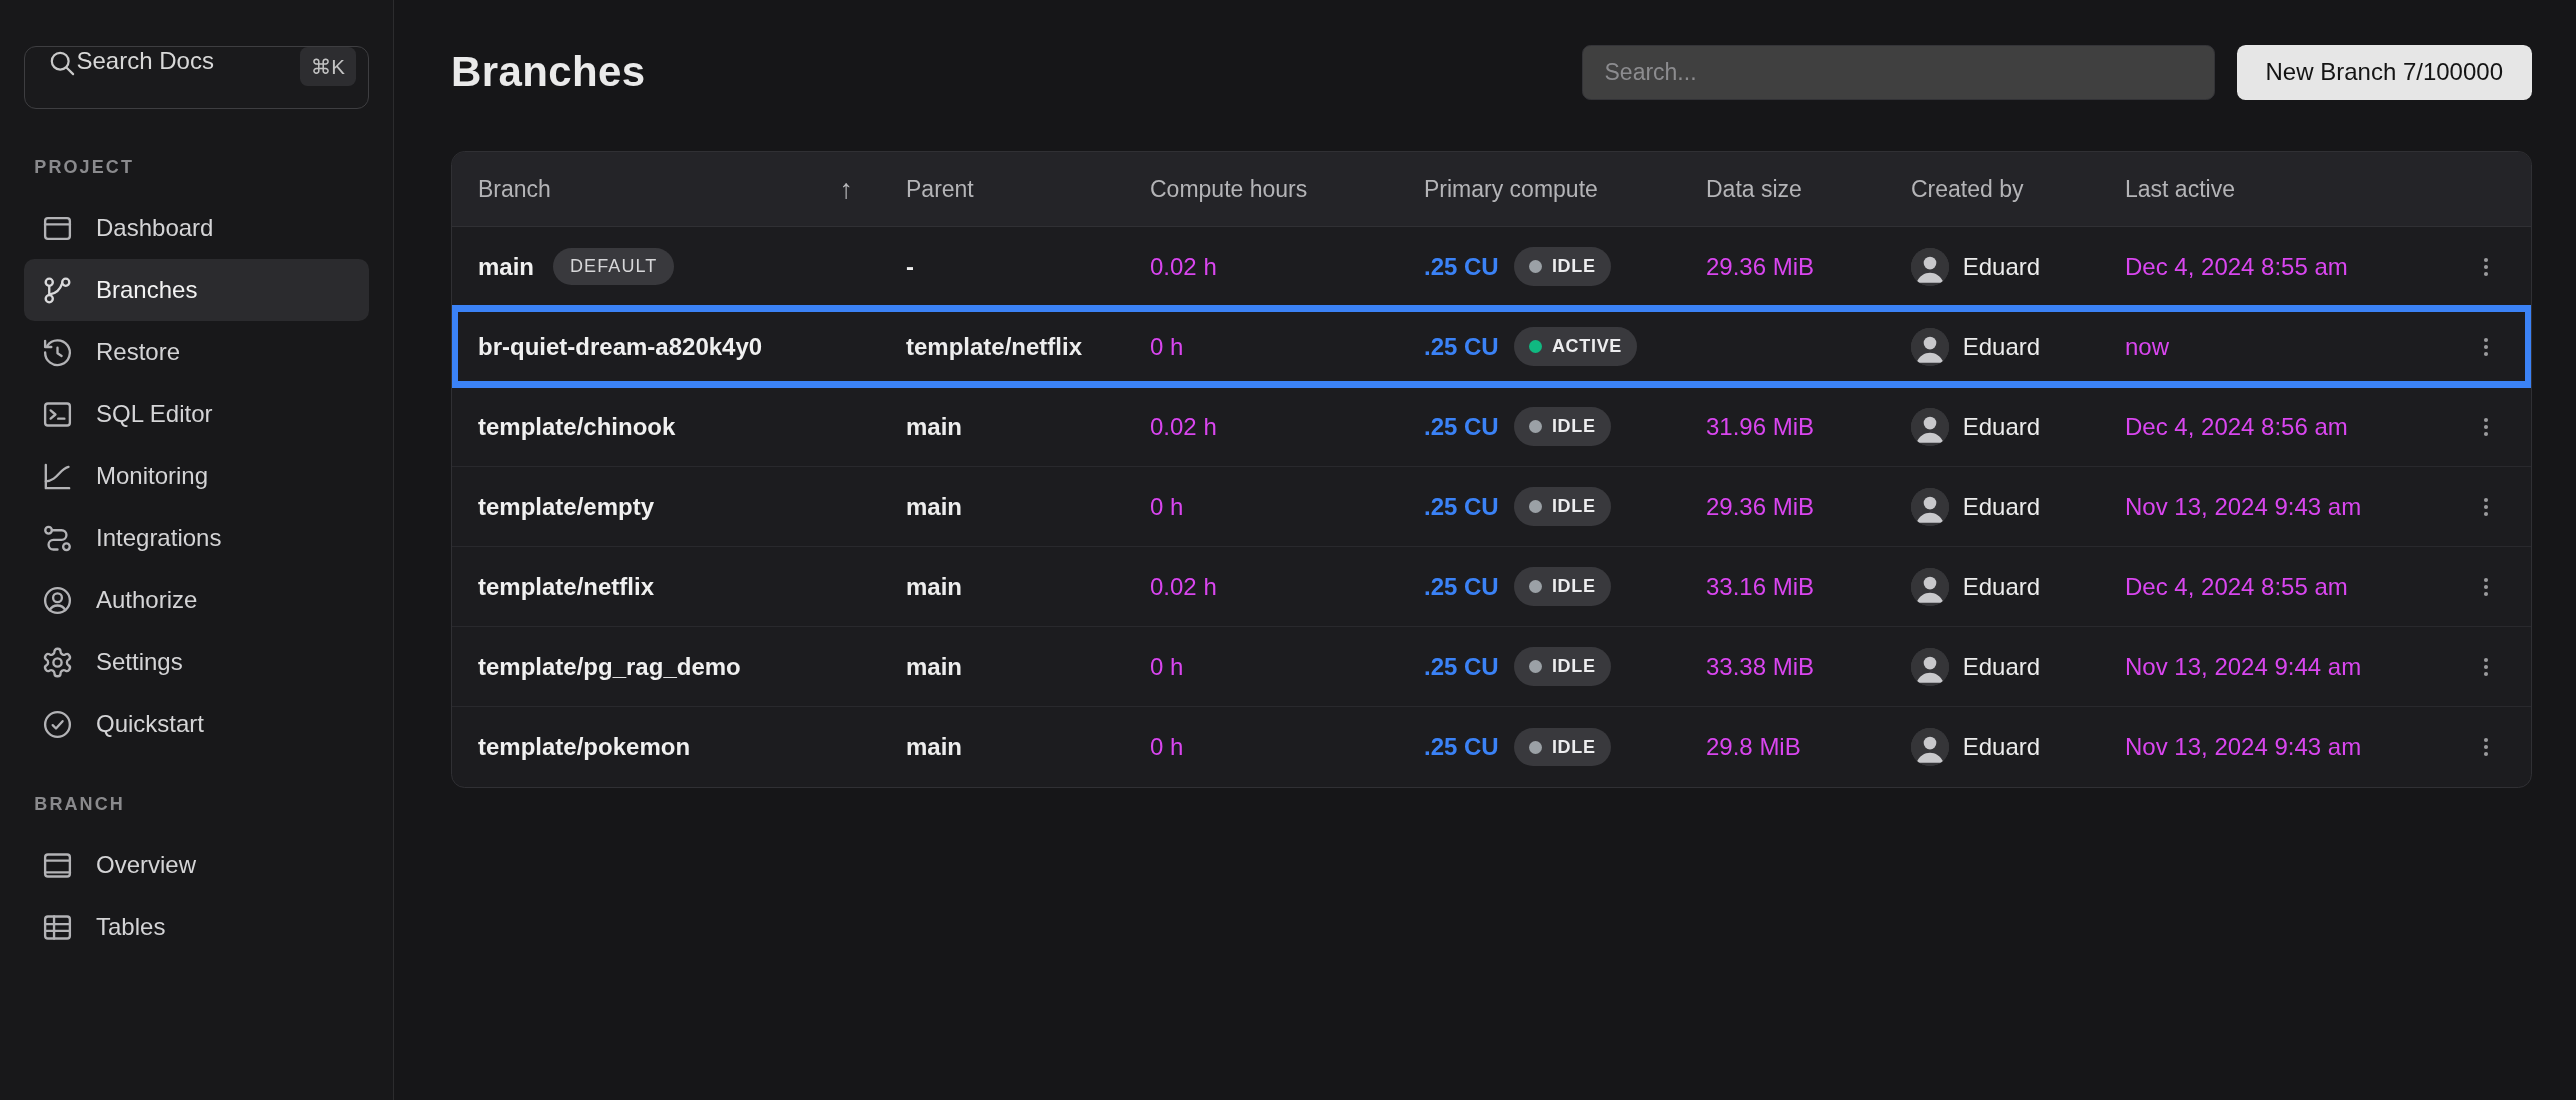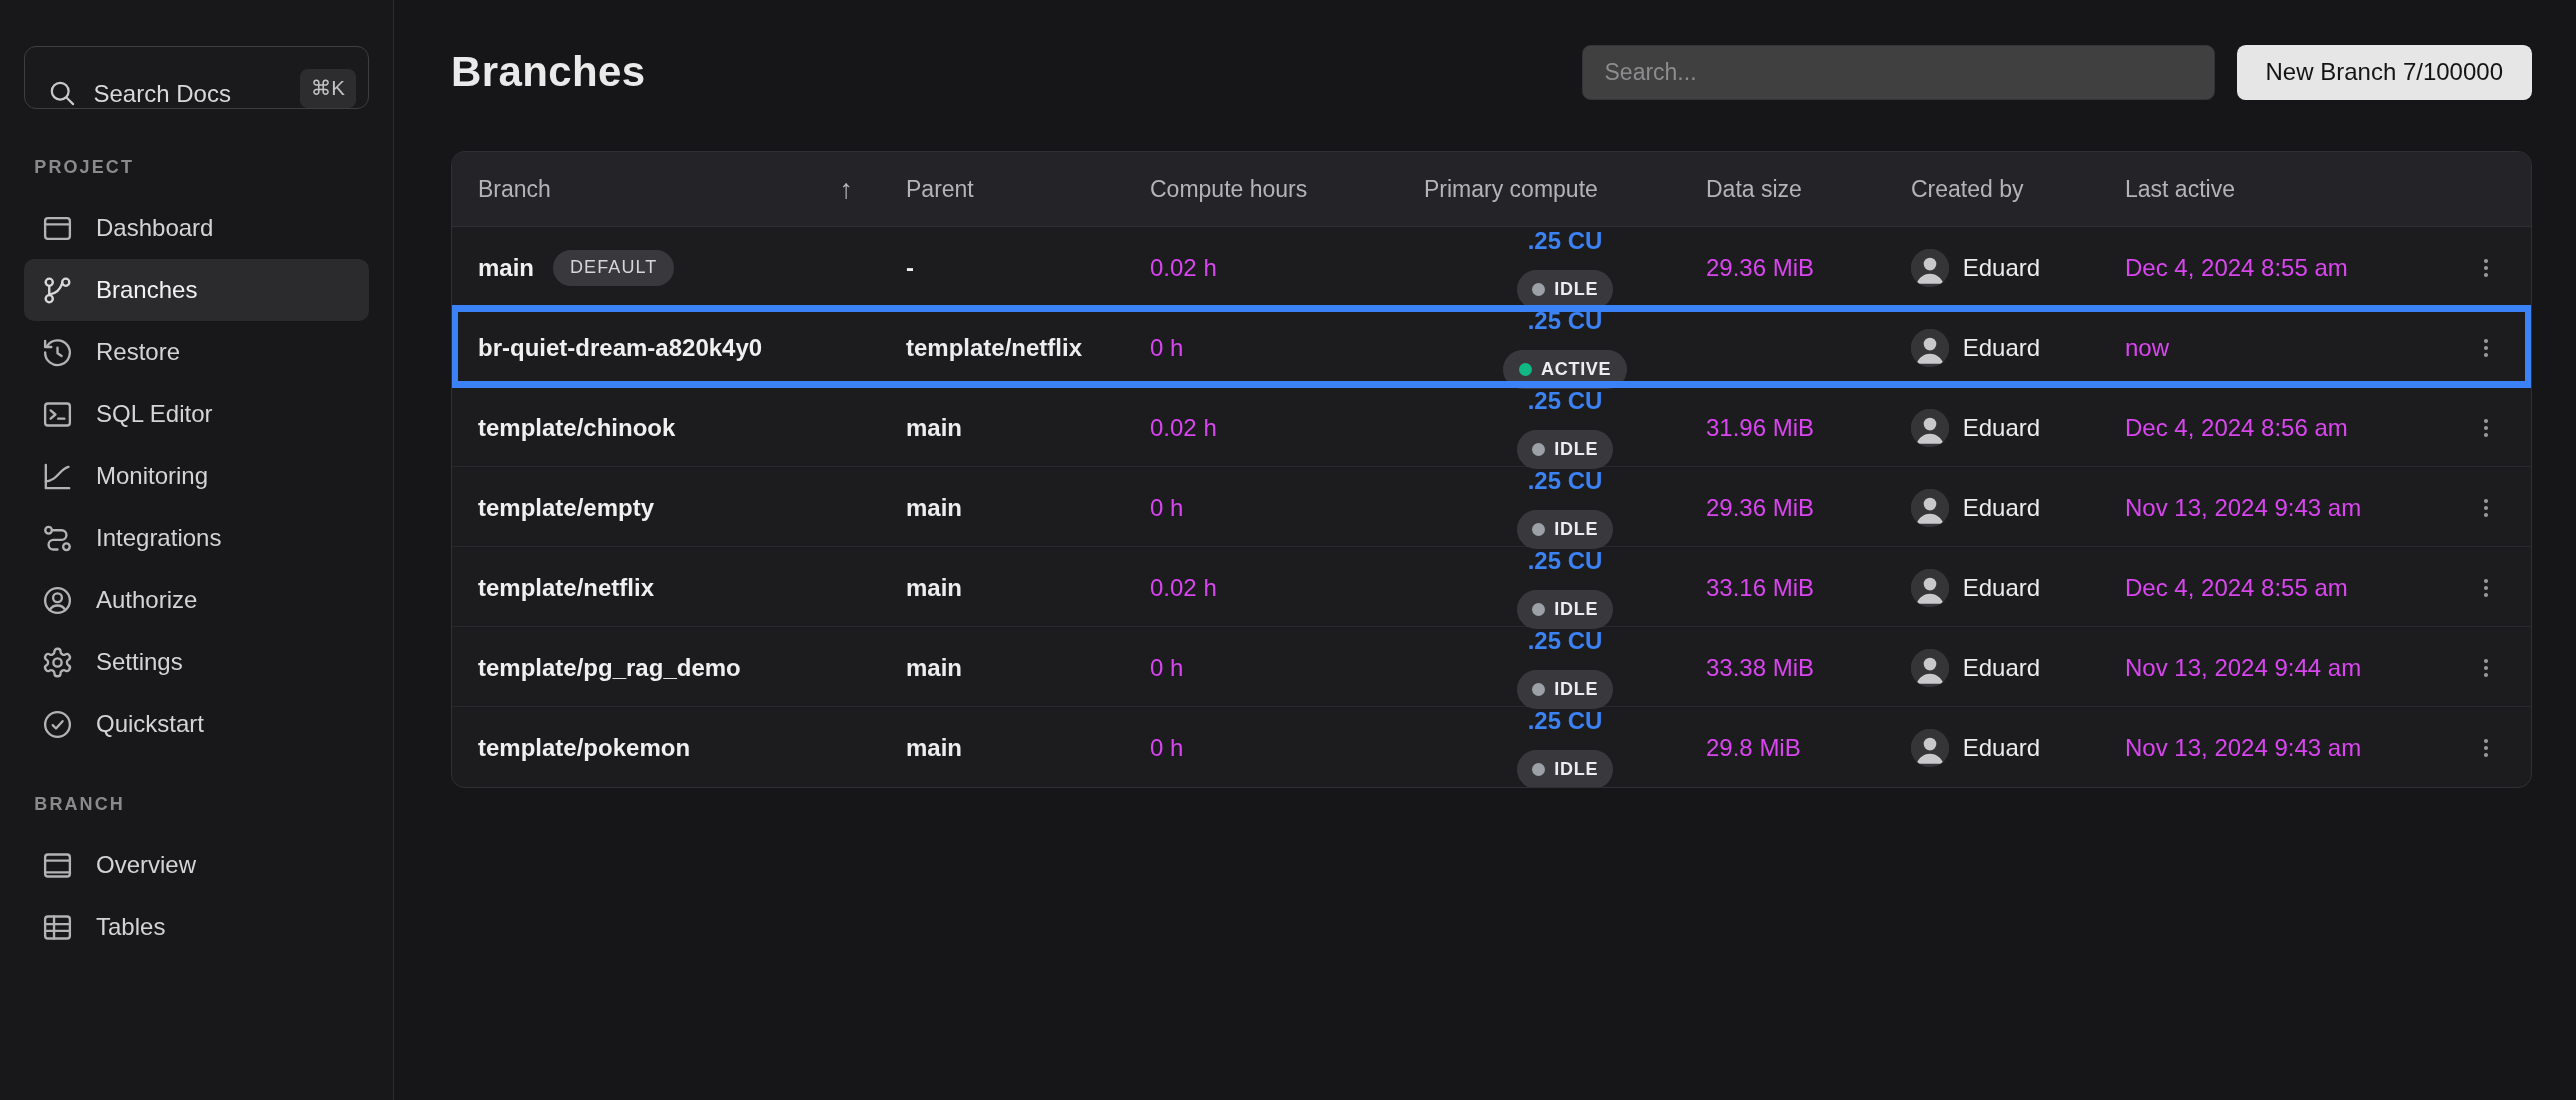--- a/index.html
+++ b/index.html
@@ -11,21 +11,21 @@
   }
   .app { display:flex; width:100%; height:100%; }
 
   
   .sidebar {
     width:394px; flex-shrink:0; height:100%;
     background:#18181a; border-right:0.9px solid #2c2c2e;
     padding:46px 24px 0;
   }
   .search-docs {
-    display:flex; align-items:flex-end; gap:17px;
+    display:flex; align-items:flex-start; 
     height:63px; padding:0 12px 0 20.5px;
     border:0.9px solid #3e3e41; border-radius:12px;
     background:#1a1a1c; color:#d8d8d8; font-size:24px;
     cursor:pointer;
   }
   .search-docs .icon { width:31px; height:31px; color:#c9c9c9; }
   .kbd {
     margin-left:auto; background:#2d2d30; border-radius:7.7px;
     padding:7.7px 11px; font-size:20.5px; color:#c3c3c3;
   }
@@ -91,21 +91,21 @@
     border:7.7px solid #3b82f6; pointer-events:none; z-index:2;
   }
   .cell-branch { display:flex; align-items:center; gap:19px; min-width:0; }
   .branch-name { font-weight:700; color:#f0f0f0; white-space:nowrap; }
   .badge-default {
     background:#39393d; border-radius:855px; padding:7.7px 17px;
     font-size:18px; font-weight:500; letter-spacing:1.1px; color:#d6d6d8;
   }
   .cell-parent { font-weight:700; color:#ededed; }
   .cell-plain { color:#d946ef; }
-  .cell-compute { display:flex; align-items:center; gap:15.4px;flex-direction:column; }
+  .cell-compute { display:flex; align-items:center; gap:15.4px; }
   .cu-link { color:#3b82f6; font-weight:700; }
   .status-pill {
     display:inline-flex; align-items:center; gap:9.4px;
     background:#39393d; border-radius:855px; padding:8.6px 15.4px;
     font-size:18px; font-weight:700; letter-spacing:0.7px; color:#ededef;
   }
   .status-dot { width:13px; height:13px; border-radius:50%; background:#9ba1a6; }
   .status-dot.active { background:#10b981; }
   .cell-user { display:flex; align-items:center; gap:13.7px; }
   .avatar {

